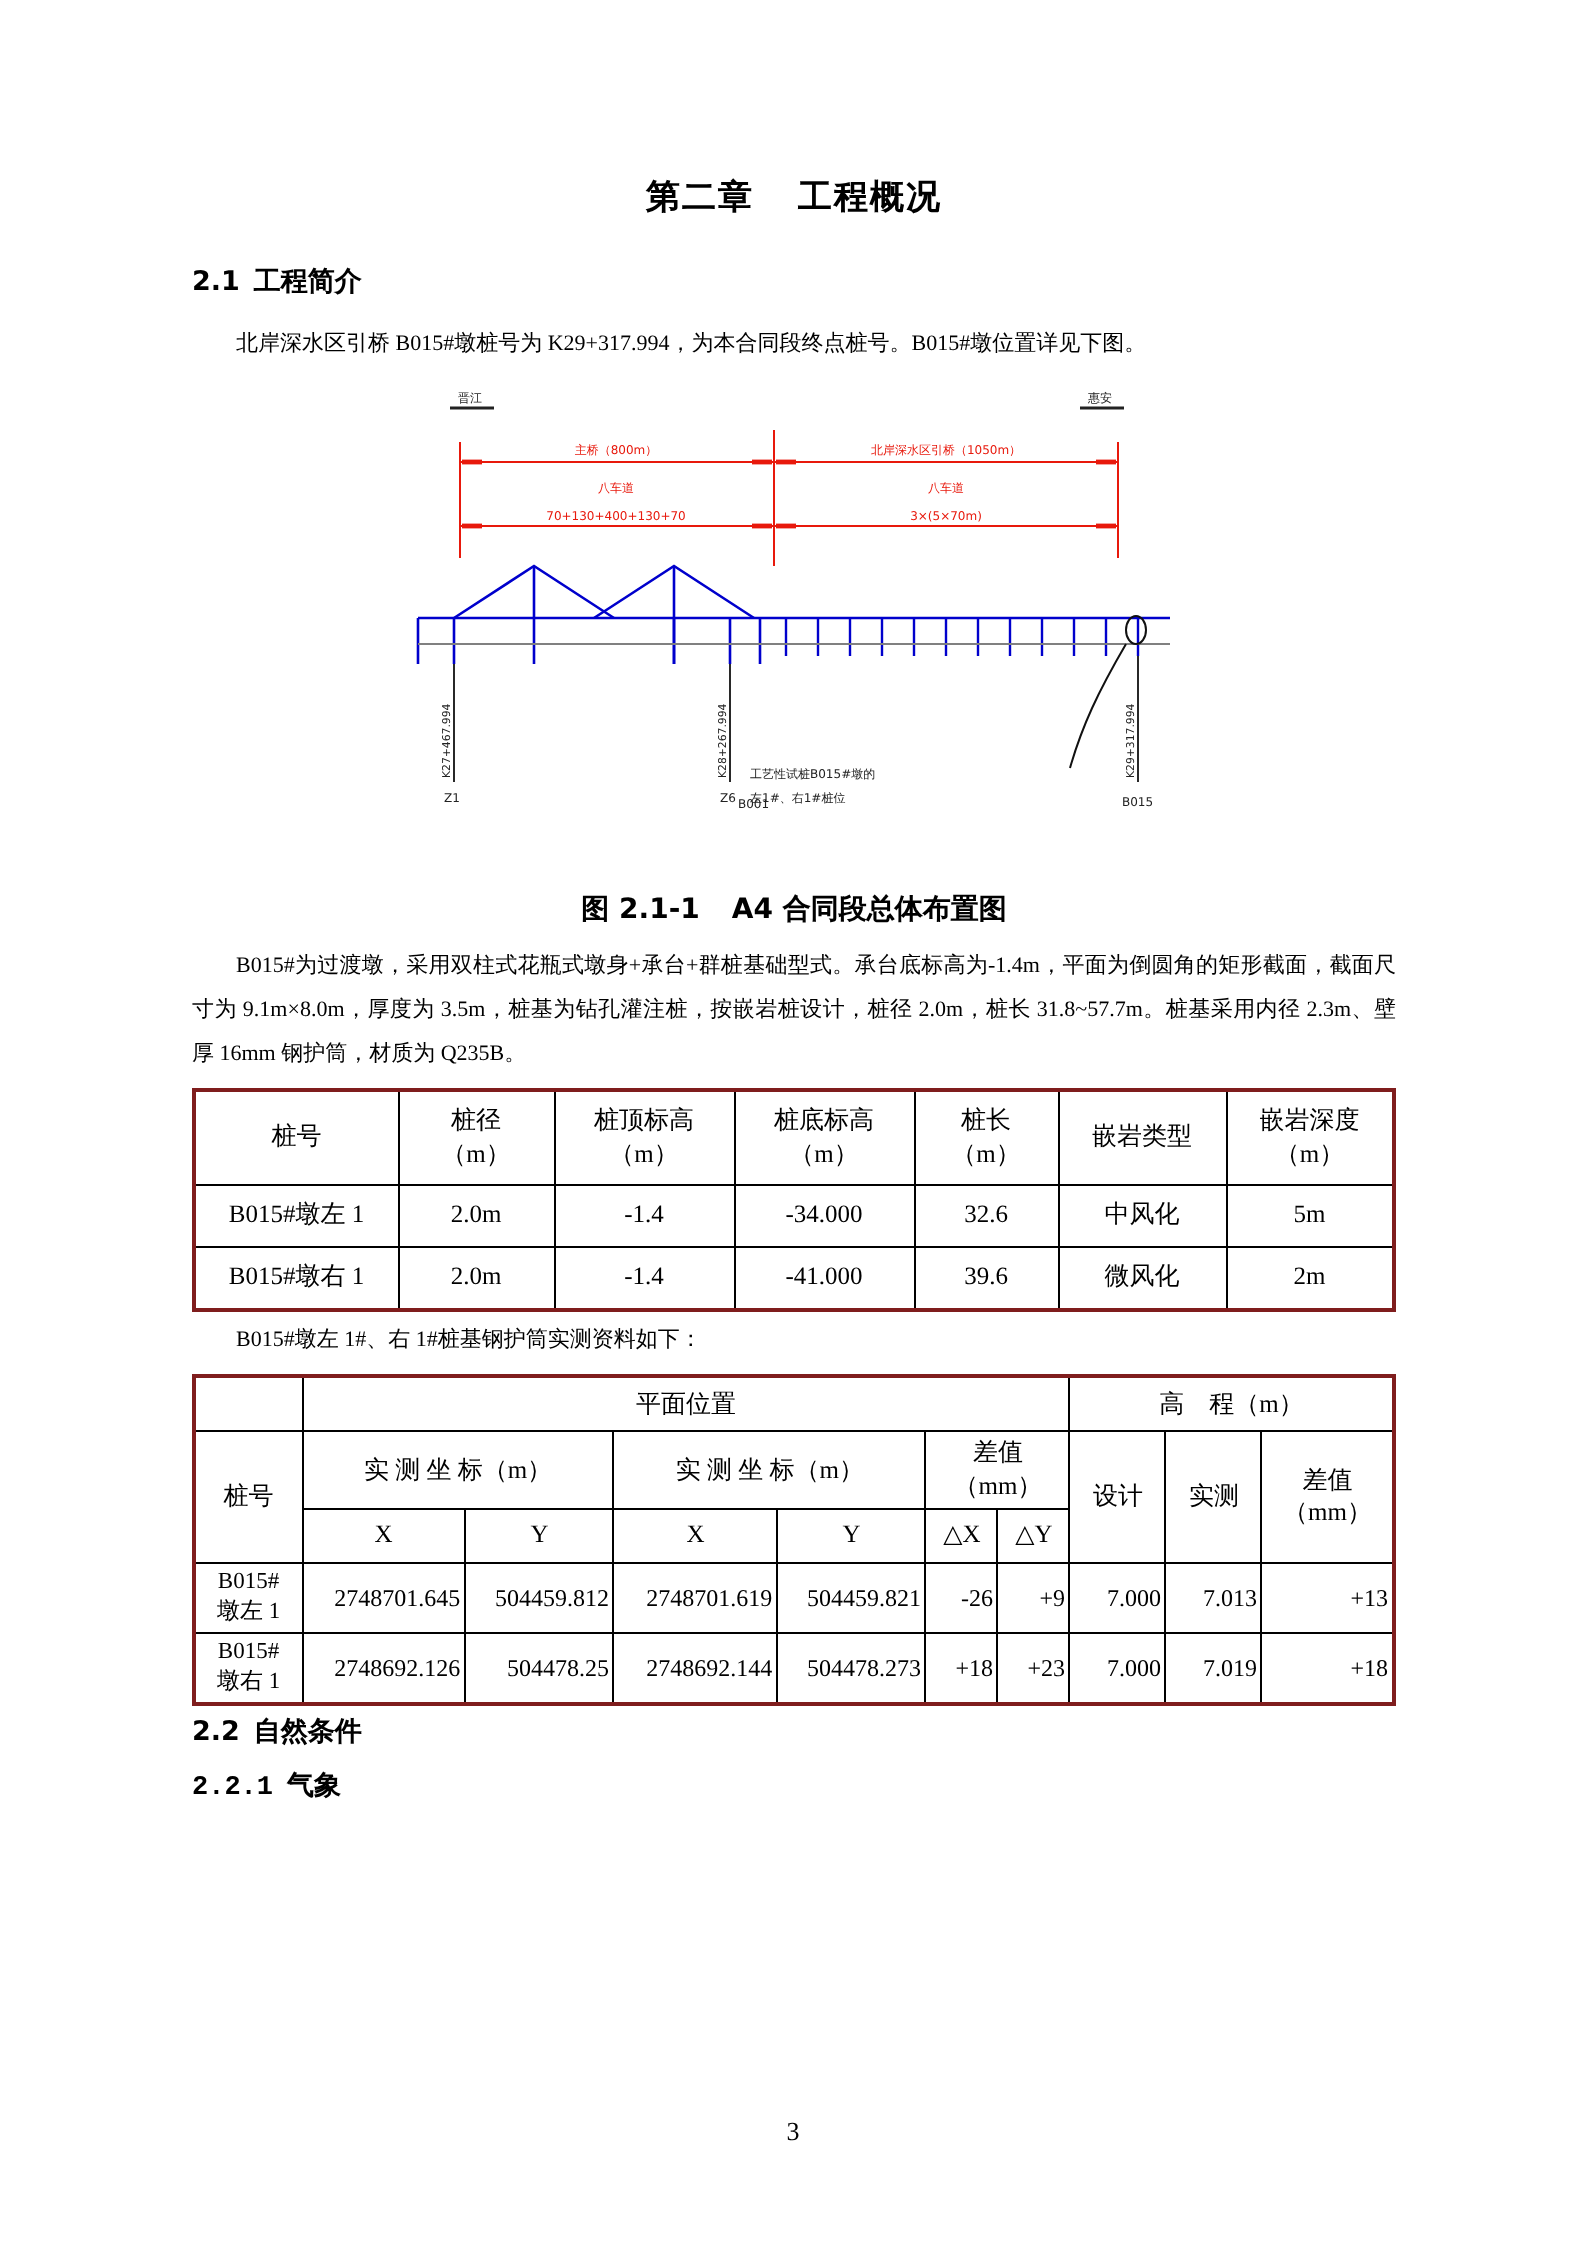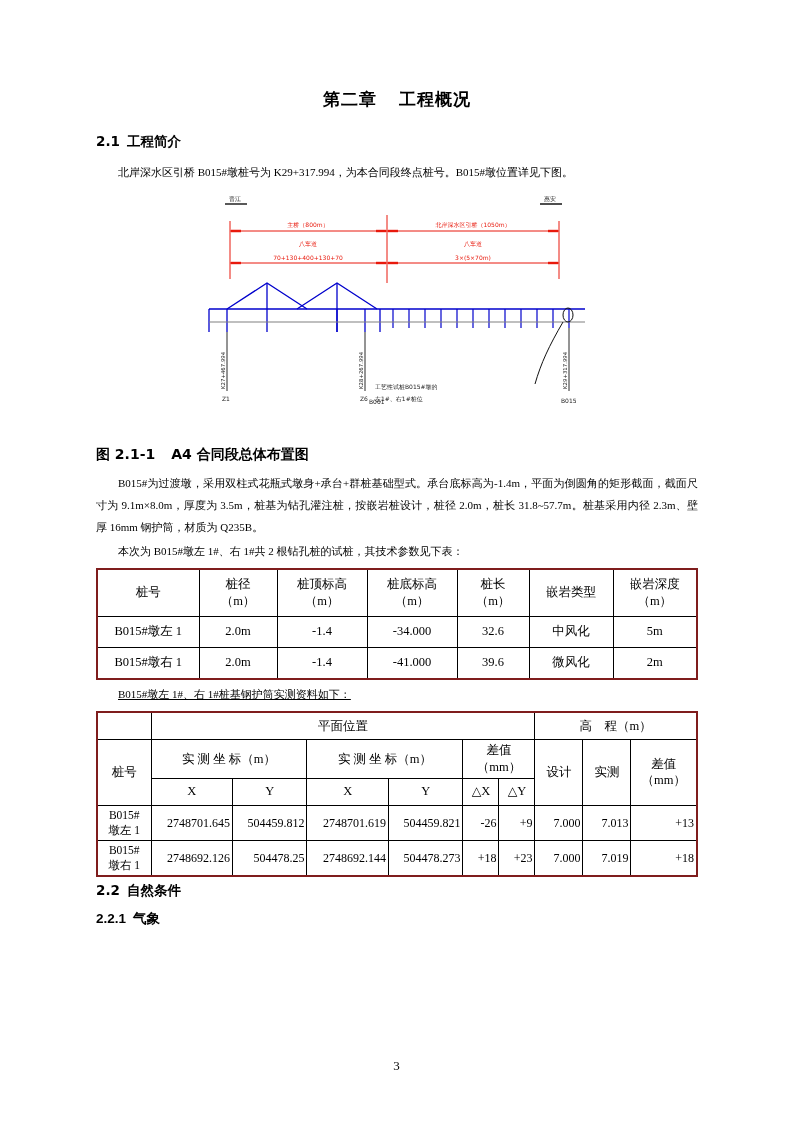--- a/index.html
+++ b/index.html
@@ -41,41 +41,41 @@
 
   .h2 {
     font-family: "DejaVu Sans", "Liberation Sans", sans-serif;
     font-weight: bold;
     font-size: 13.5px;
     margin: 0 0 9px 0;
     line-height: 1.45;
   }
   .h2 .num { margin-right: 7px; }
   .h3 {
-    font-family: Liberation Sans, sans-serif;
+    font-family: Liberation Mono, monospace;
     font-weight: bold;
     font-size: 13.5px;
     margin: 9px 0 9px 0;
     line-height: 1.45;
   }
   .h3 .num { margin-right: 7px; }
 
   
   p.body {
     font-size: 11px;
     line-height: 2.0;
     margin: 0 0 2px 0;
     text-align: justify;
     text-justify: inter-ideograph;
     text-indent: 2em;
   }
-  p.body.tight { line-height: 1.95; text-decoration: underline; }
+  p.body.tight { line-height: 1.95; }
 
   .fig-caption {
-    text-align: left;
+    text-align: center;
     font-family: "DejaVu Sans", "Liberation Sans", sans-serif;
     font-weight: bold;
     font-size: 14px;
     margin: 10px 0 8px 0;
   }
   .fig-caption .gap { display: inline-block; width: 16px; }
 
   
   .figure-wrap {
     margin: 8px 0 0 0;
@@ -244,21 +244,20 @@
         </g>
       </svg>
     </div>
 
     <div class="fig-caption">
       <span>图 2.1-1</span><span class="gap"></span><span>A4 合同段总体布置图</span>
     </div>
 
     <p class="body">B015#为过渡墩，采用双柱式花瓶式墩身+承台+群桩基础型式。承台底标高为-1.4m，平面为倒圆角的矩形截面，截面尺寸为 9.1m×8.0m，厚度为 3.5m，桩基为钻孔灌注桩，按嵌岩桩设计，桩径 2.0m，桩长 31.8~57.7m。桩基采用内径 2.3m、壁厚 16mm 钢护筒，材质为 Q235B。</p>
 
-    <p class="body">本次为 B015#墩左 1#、右 1#共 2 根钻孔桩的试桩，其技术参数见下表：</p>
 
     <table class="doc t1 outer-thick">
       <thead>
         <tr>
           <td style="width:17%">
             <span>桩号</span>
           </td>
           <td style="width:13%">
             <span>桩径</span>
             <span class="unit">（m）</span>

